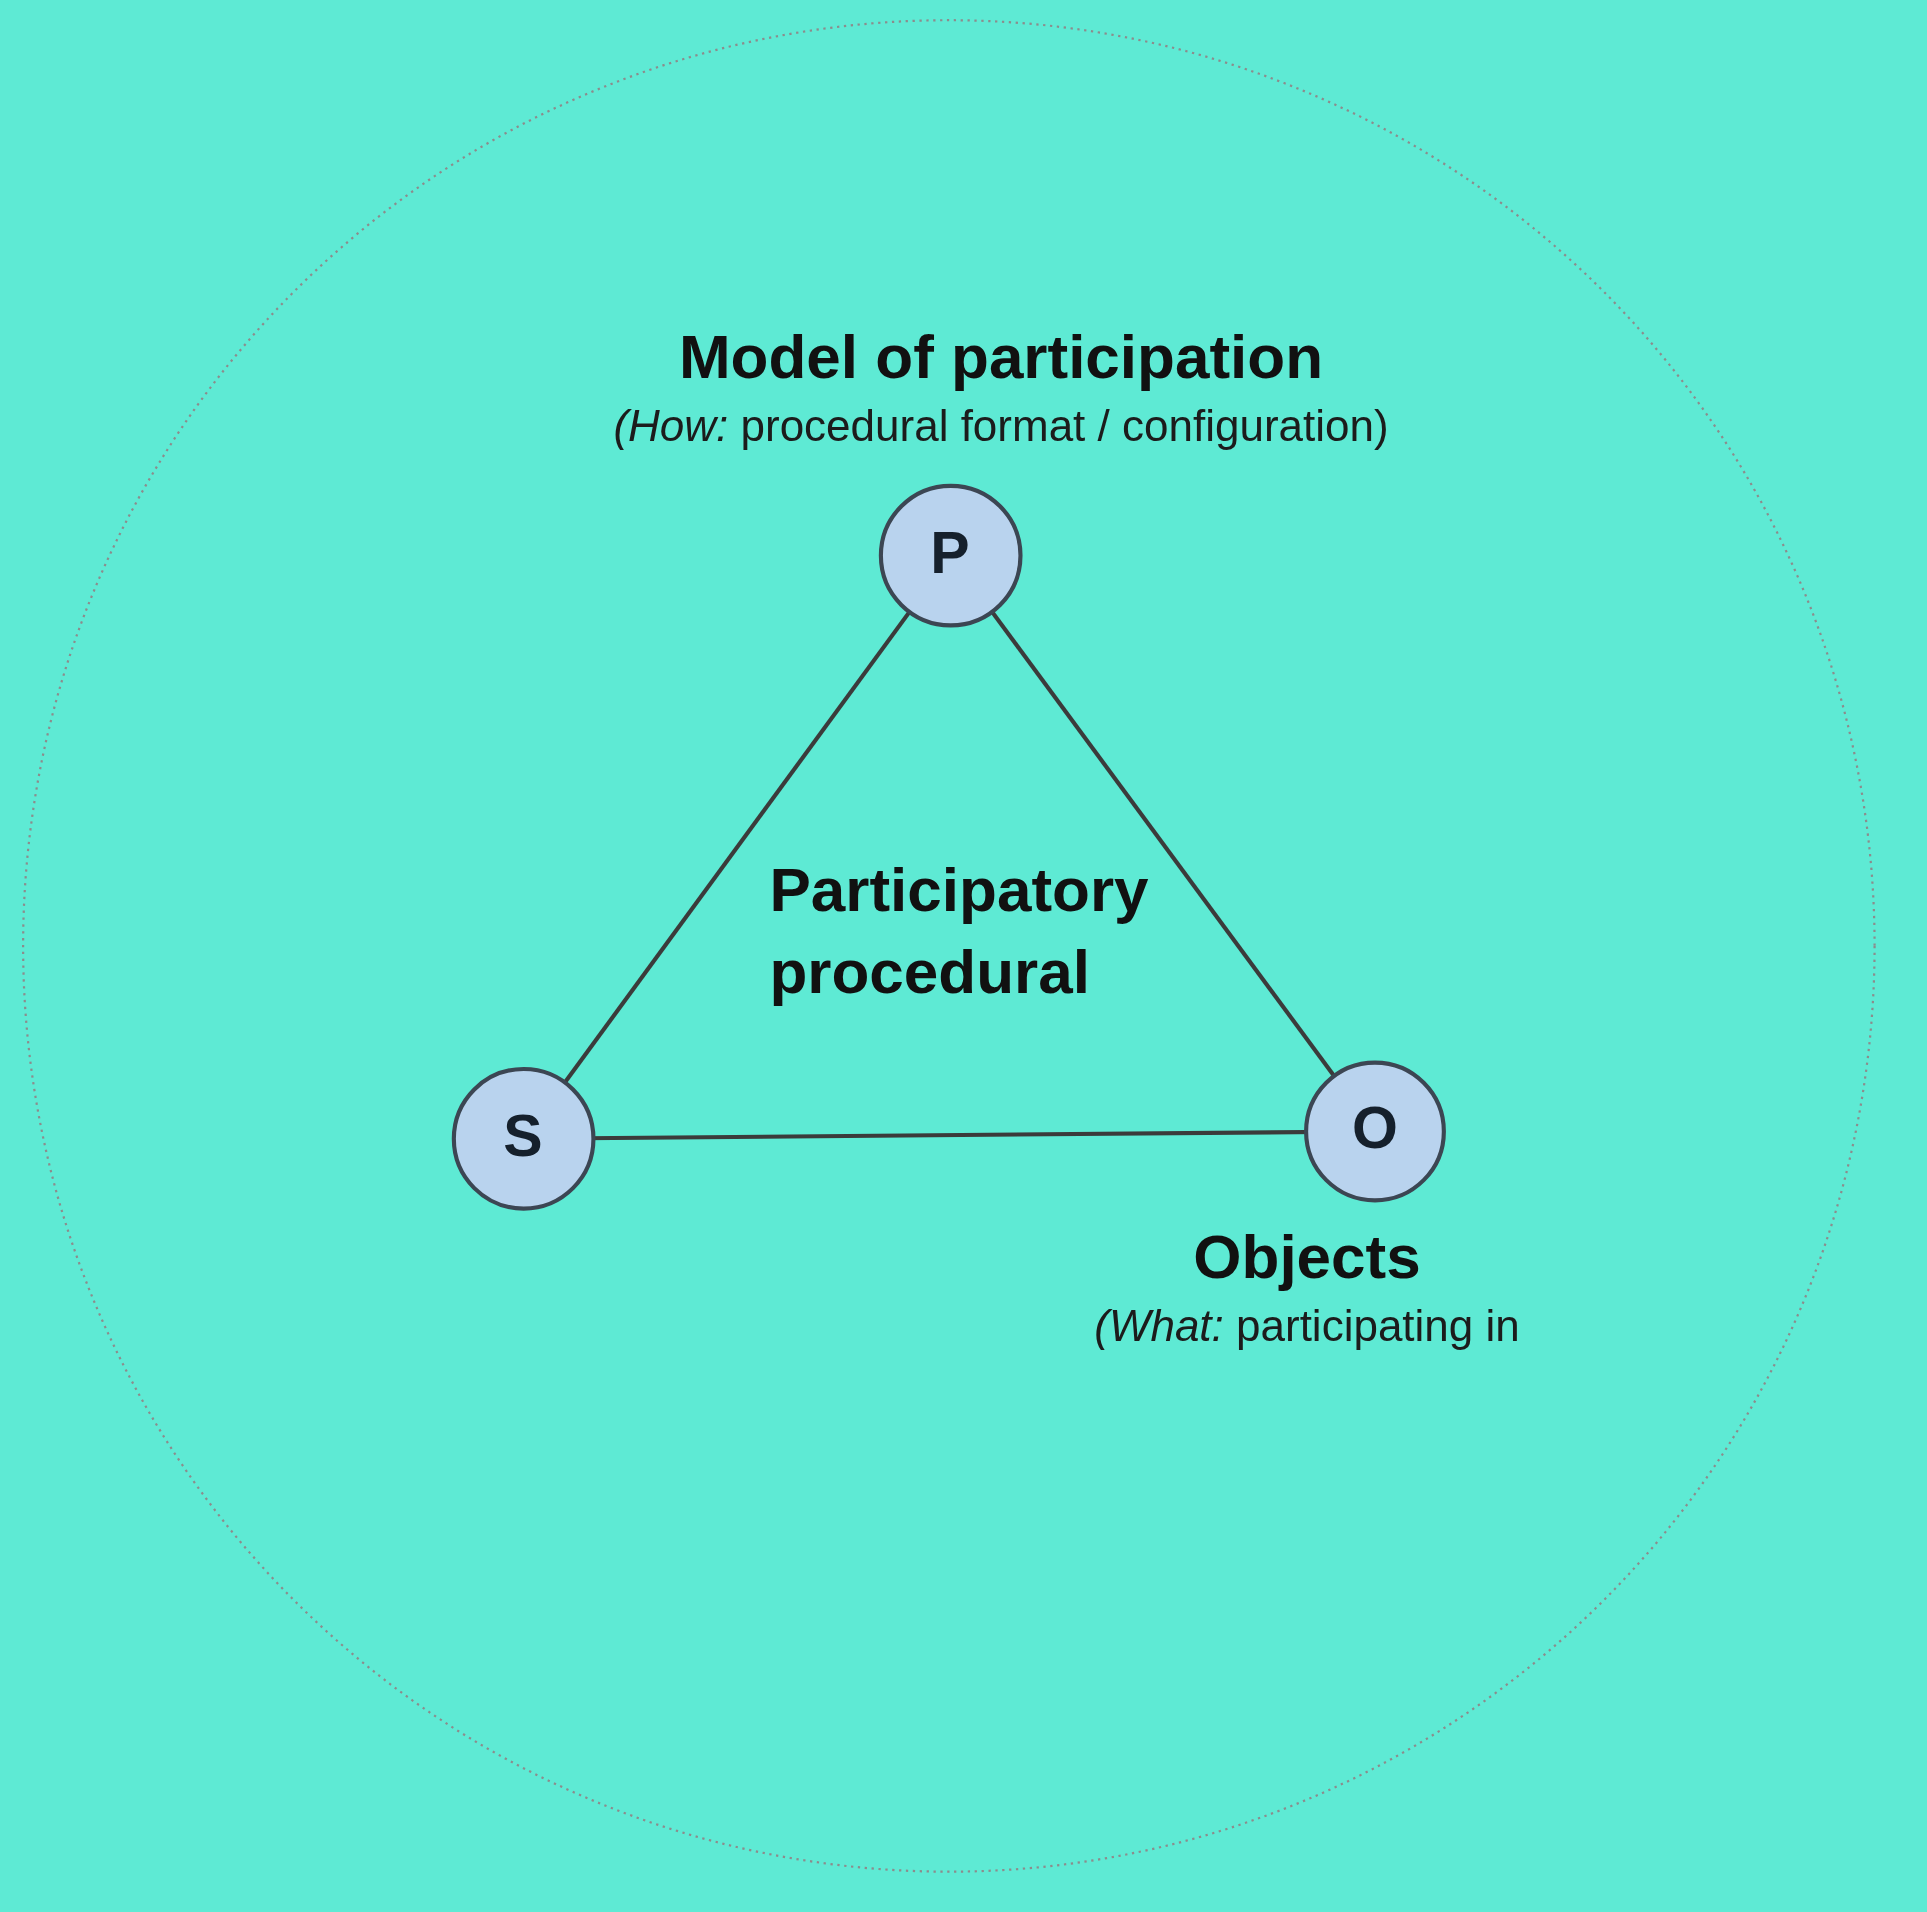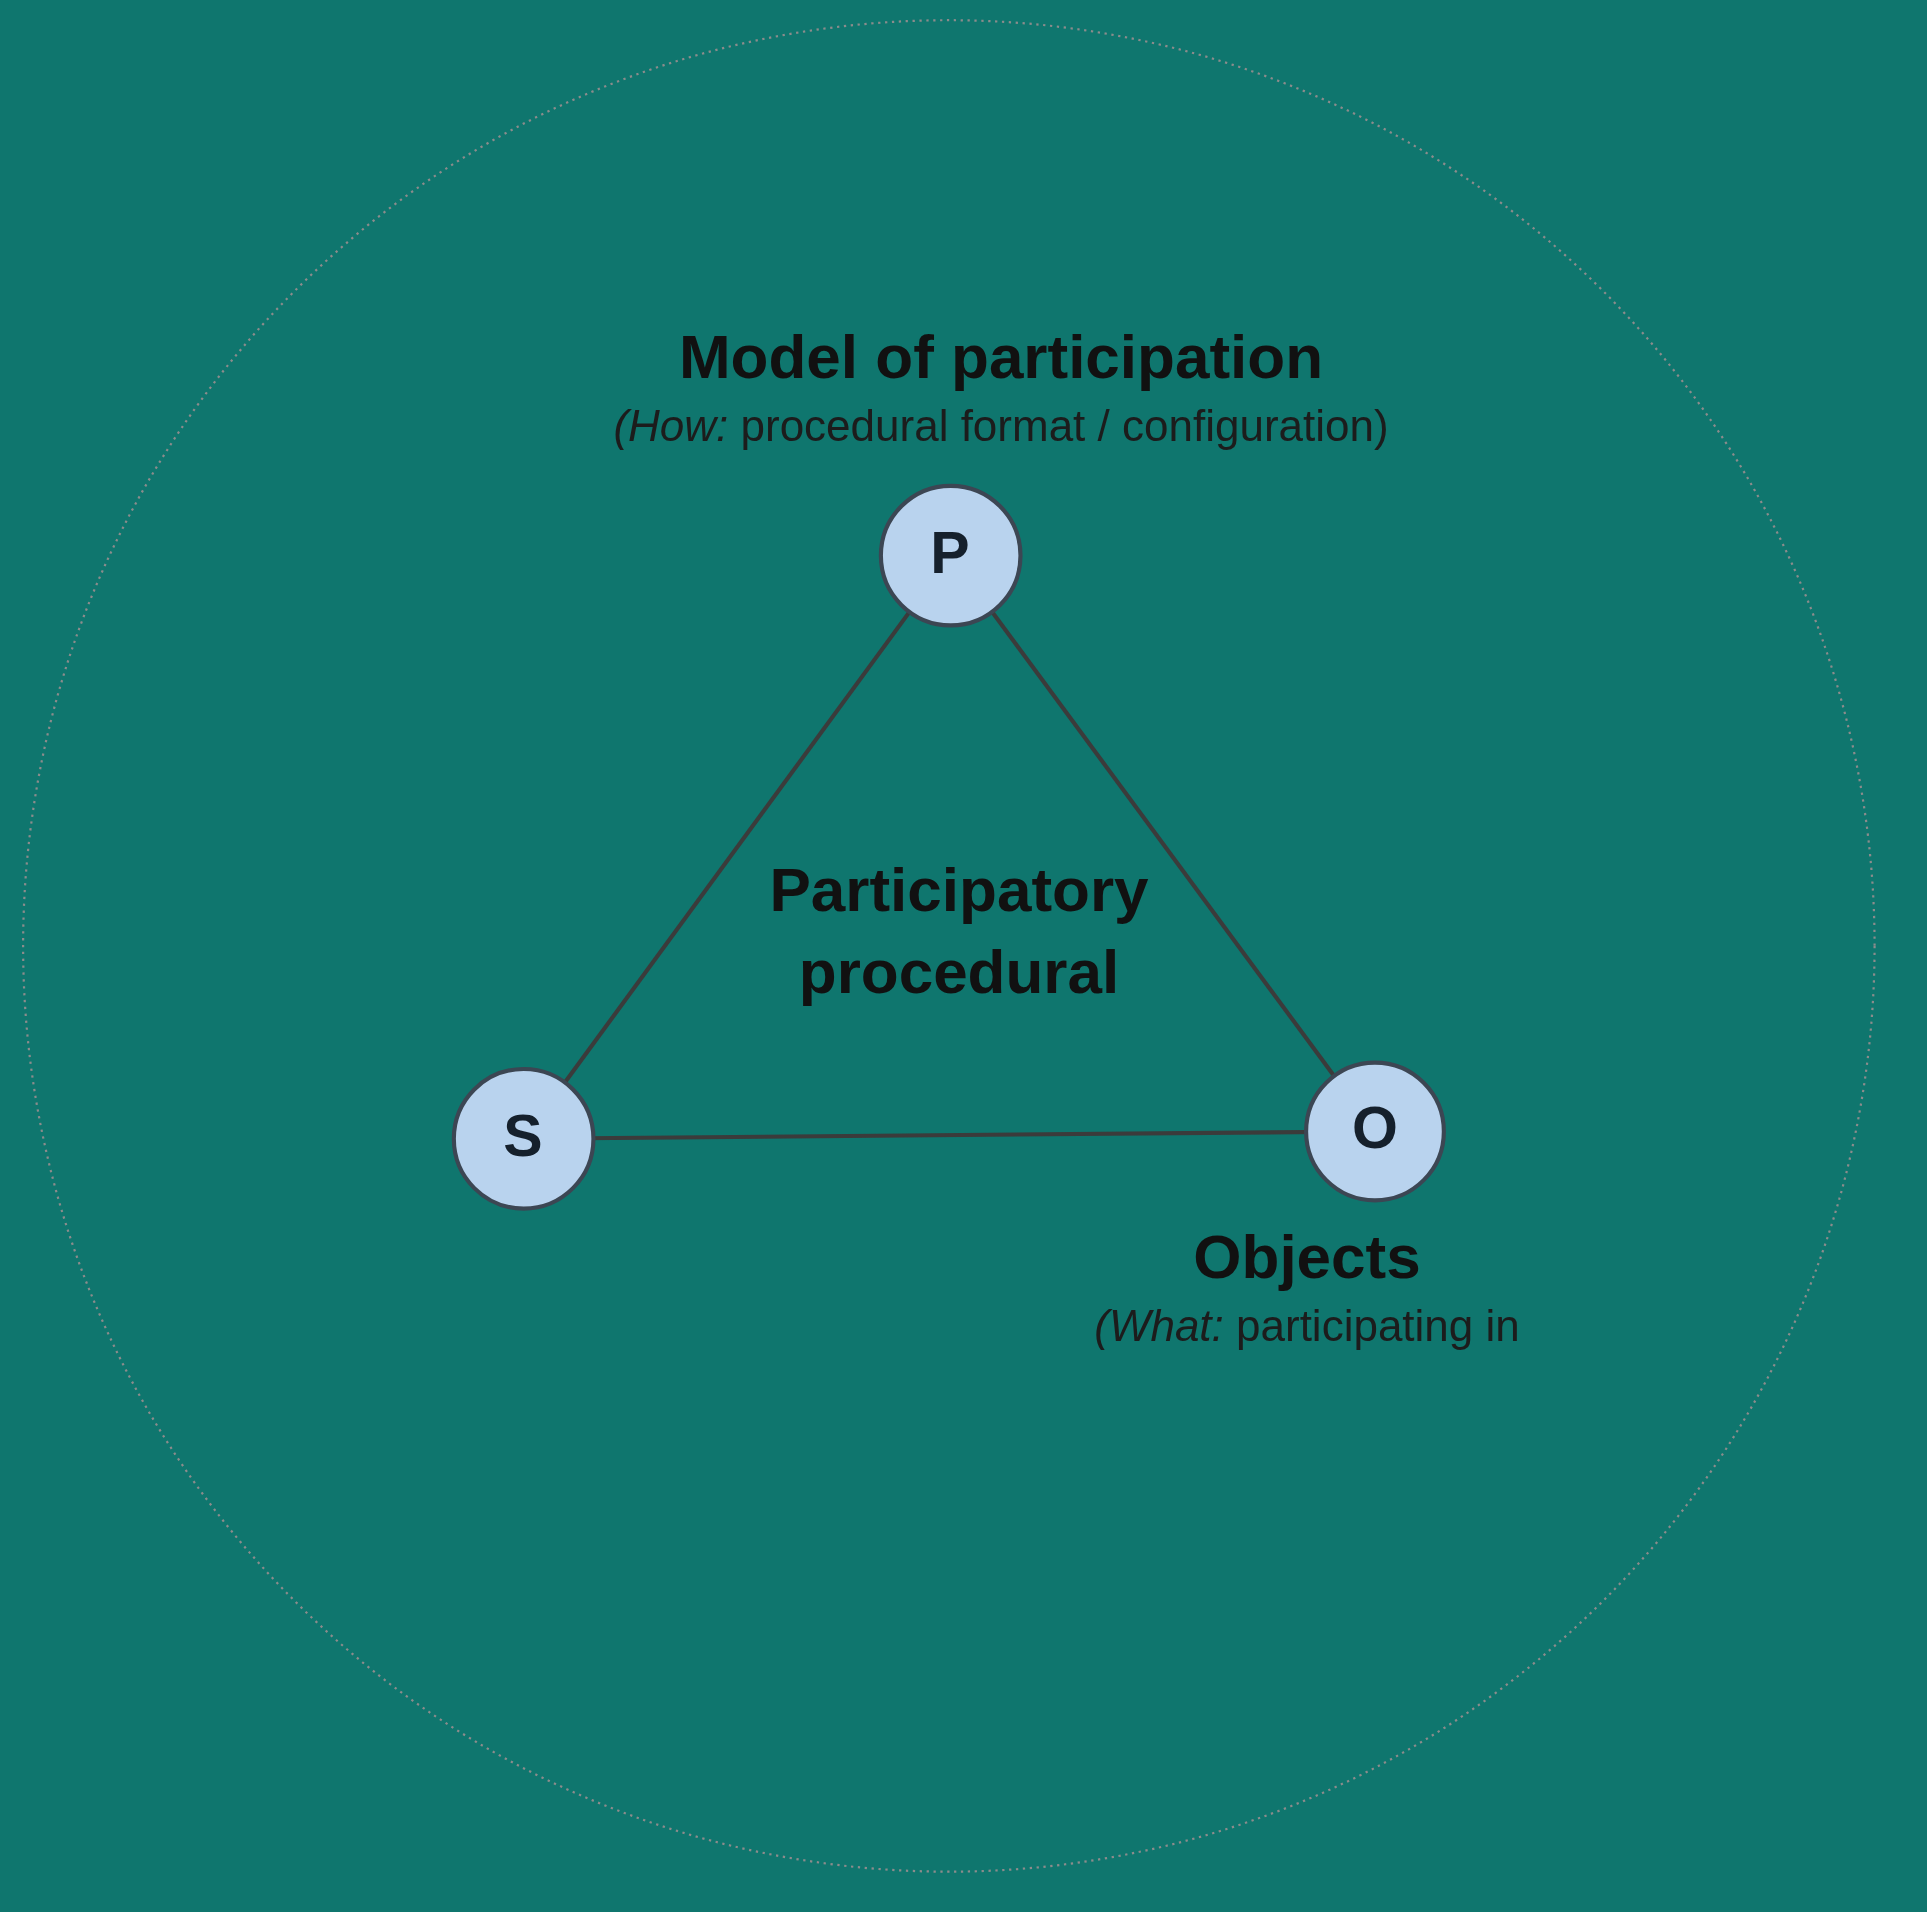--- a/index.html
+++ b/index.html
@@ -4,21 +4,21 @@
 <style>
   html, body {
     margin: 0;
     padding: 0;
     background: #fdfdfd;
   }
   .canvas {
     position: relative;
     width: 1928px;
     height: 1913px;
-    background: #0f766e;
+    background: #5eead4;
     font-family: "Liberation Sans", sans-serif;
     color: #161616;
     overflow: hidden;
   }
   .shapes {
     position: absolute;
     left: 0;
     top: 0;
     width: 1928px;
     height: 1913px;
@@ -55,21 +55,20 @@
     line-height: 1.26;
     margin-top: 6px;
     color: #1c1c1c;
   }
   .label-sub .ital {
     font-style: italic;
   }
   .center-label {
     position: absolute;
     transform: translateX(-50%);
-    text-align: center;
     font-size: 62px;
     font-weight: bold;
     line-height: 1.32;
     color: #111111;
     white-space: nowrap;
   }
   .node-letter {
     position: absolute;
     transform: translate(-50%, -54%);
     font-size: 59px;

